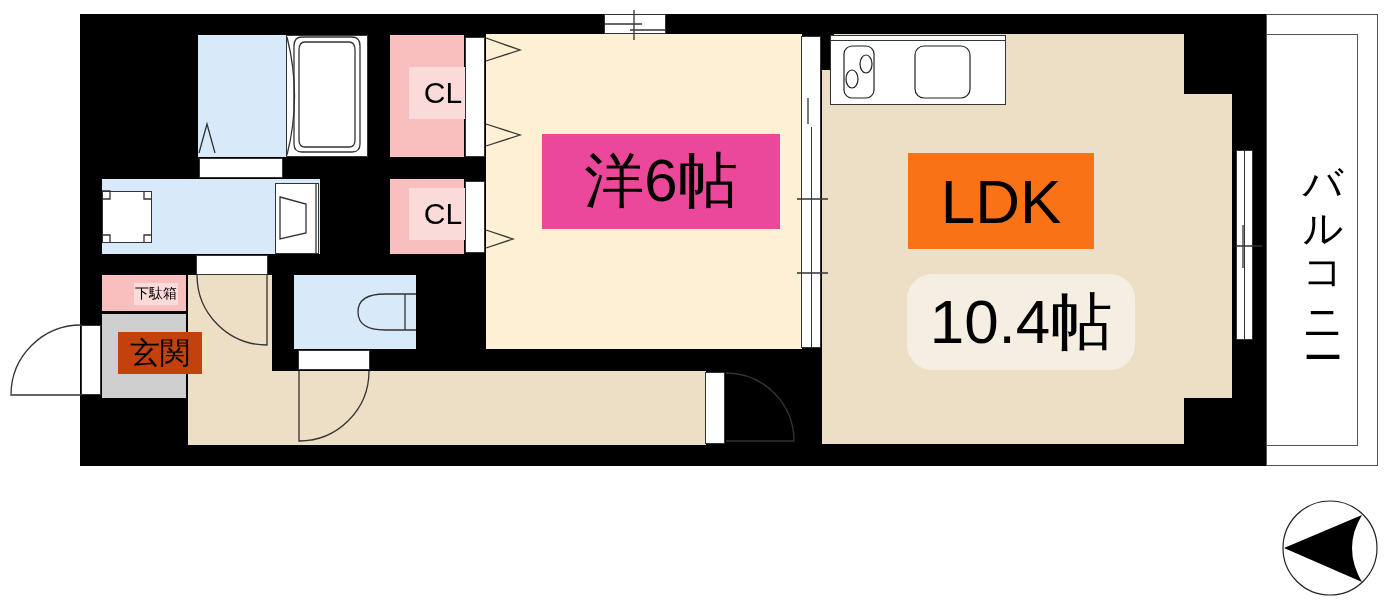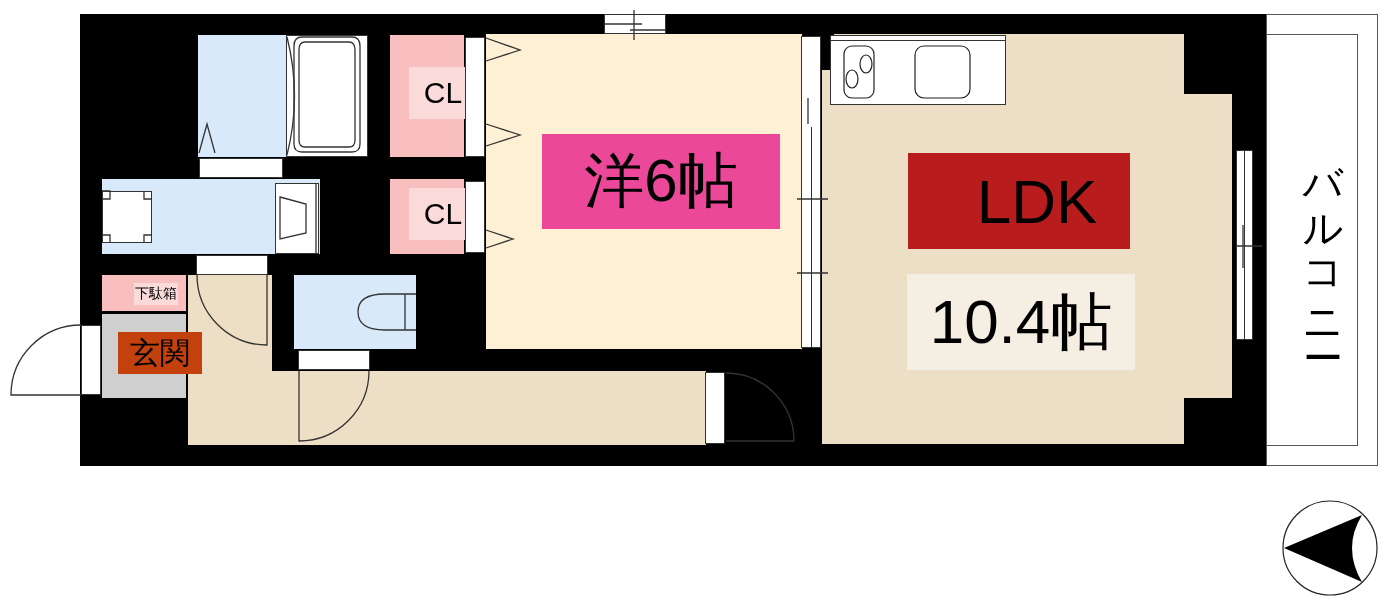--- a/index.html
+++ b/index.html
@@ -35,22 +35,22 @@
     <g fill="none" stroke="#222" stroke-width="1.2">
       <rect x="844" y="46" width="30" height="52" rx="8"></rect>
       <ellipse cx="866" cy="64" rx="6" ry="9"></ellipse>
       <ellipse cx="852" cy="79" rx="6" ry="9"></ellipse>
     </g>
     <g fill="none" stroke="#222" stroke-width="1.2">
       <rect x="915" y="46" width="55" height="52" rx="9"></rect>
     </g>
   </svg>
 
-  <div class="label" style="left:892px;top:153px;width:186px;height:96px;background:#b91c1c;font-size:62px;padding-left:36px;">LDK</div>
-  <div class="label" style="left:891px;top:274px;width:228px;height:96px;background:#F5EEE2;font-size:62px;">10.4帖</div>
+  <div class="label" style="left:892px;top:153px;width:186px;height:96px;background:#f97316;font-size:62px;">LDK</div>
+  <div class="label" style="left:891px;top:274px;width:228px;height:96px;background:#F5EEE2;font-size:62px;border-radius:25px;">10.4帖</div>
 
   <div class="abs" style="left:1236px;top:150px;width:17px;height:190px;background:#fff;border:1px solid #333;box-sizing:border-box;">
     <div class="abs" style="left:7px;top:0;width:1px;height:188px;background:#333;"></div>
   </div>
 
   <div class="room" style="left:486px;top:34px;width:316px;height:315px;background:#FDF0D5;"></div>
   <div class="label" style="left:526px;top:134px;width:238px;height:95px;background:#ec4899;font-size:60px;">洋6帖</div>
 
   <div class="abs" style="left:801px;top:36px;width:20px;height:312px;background:#fff;border:1px solid #333;box-sizing:border-box;">
     <div class="abs" style="left:9px;top:90px;width:1px;height:220px;background:#333;"></div>

